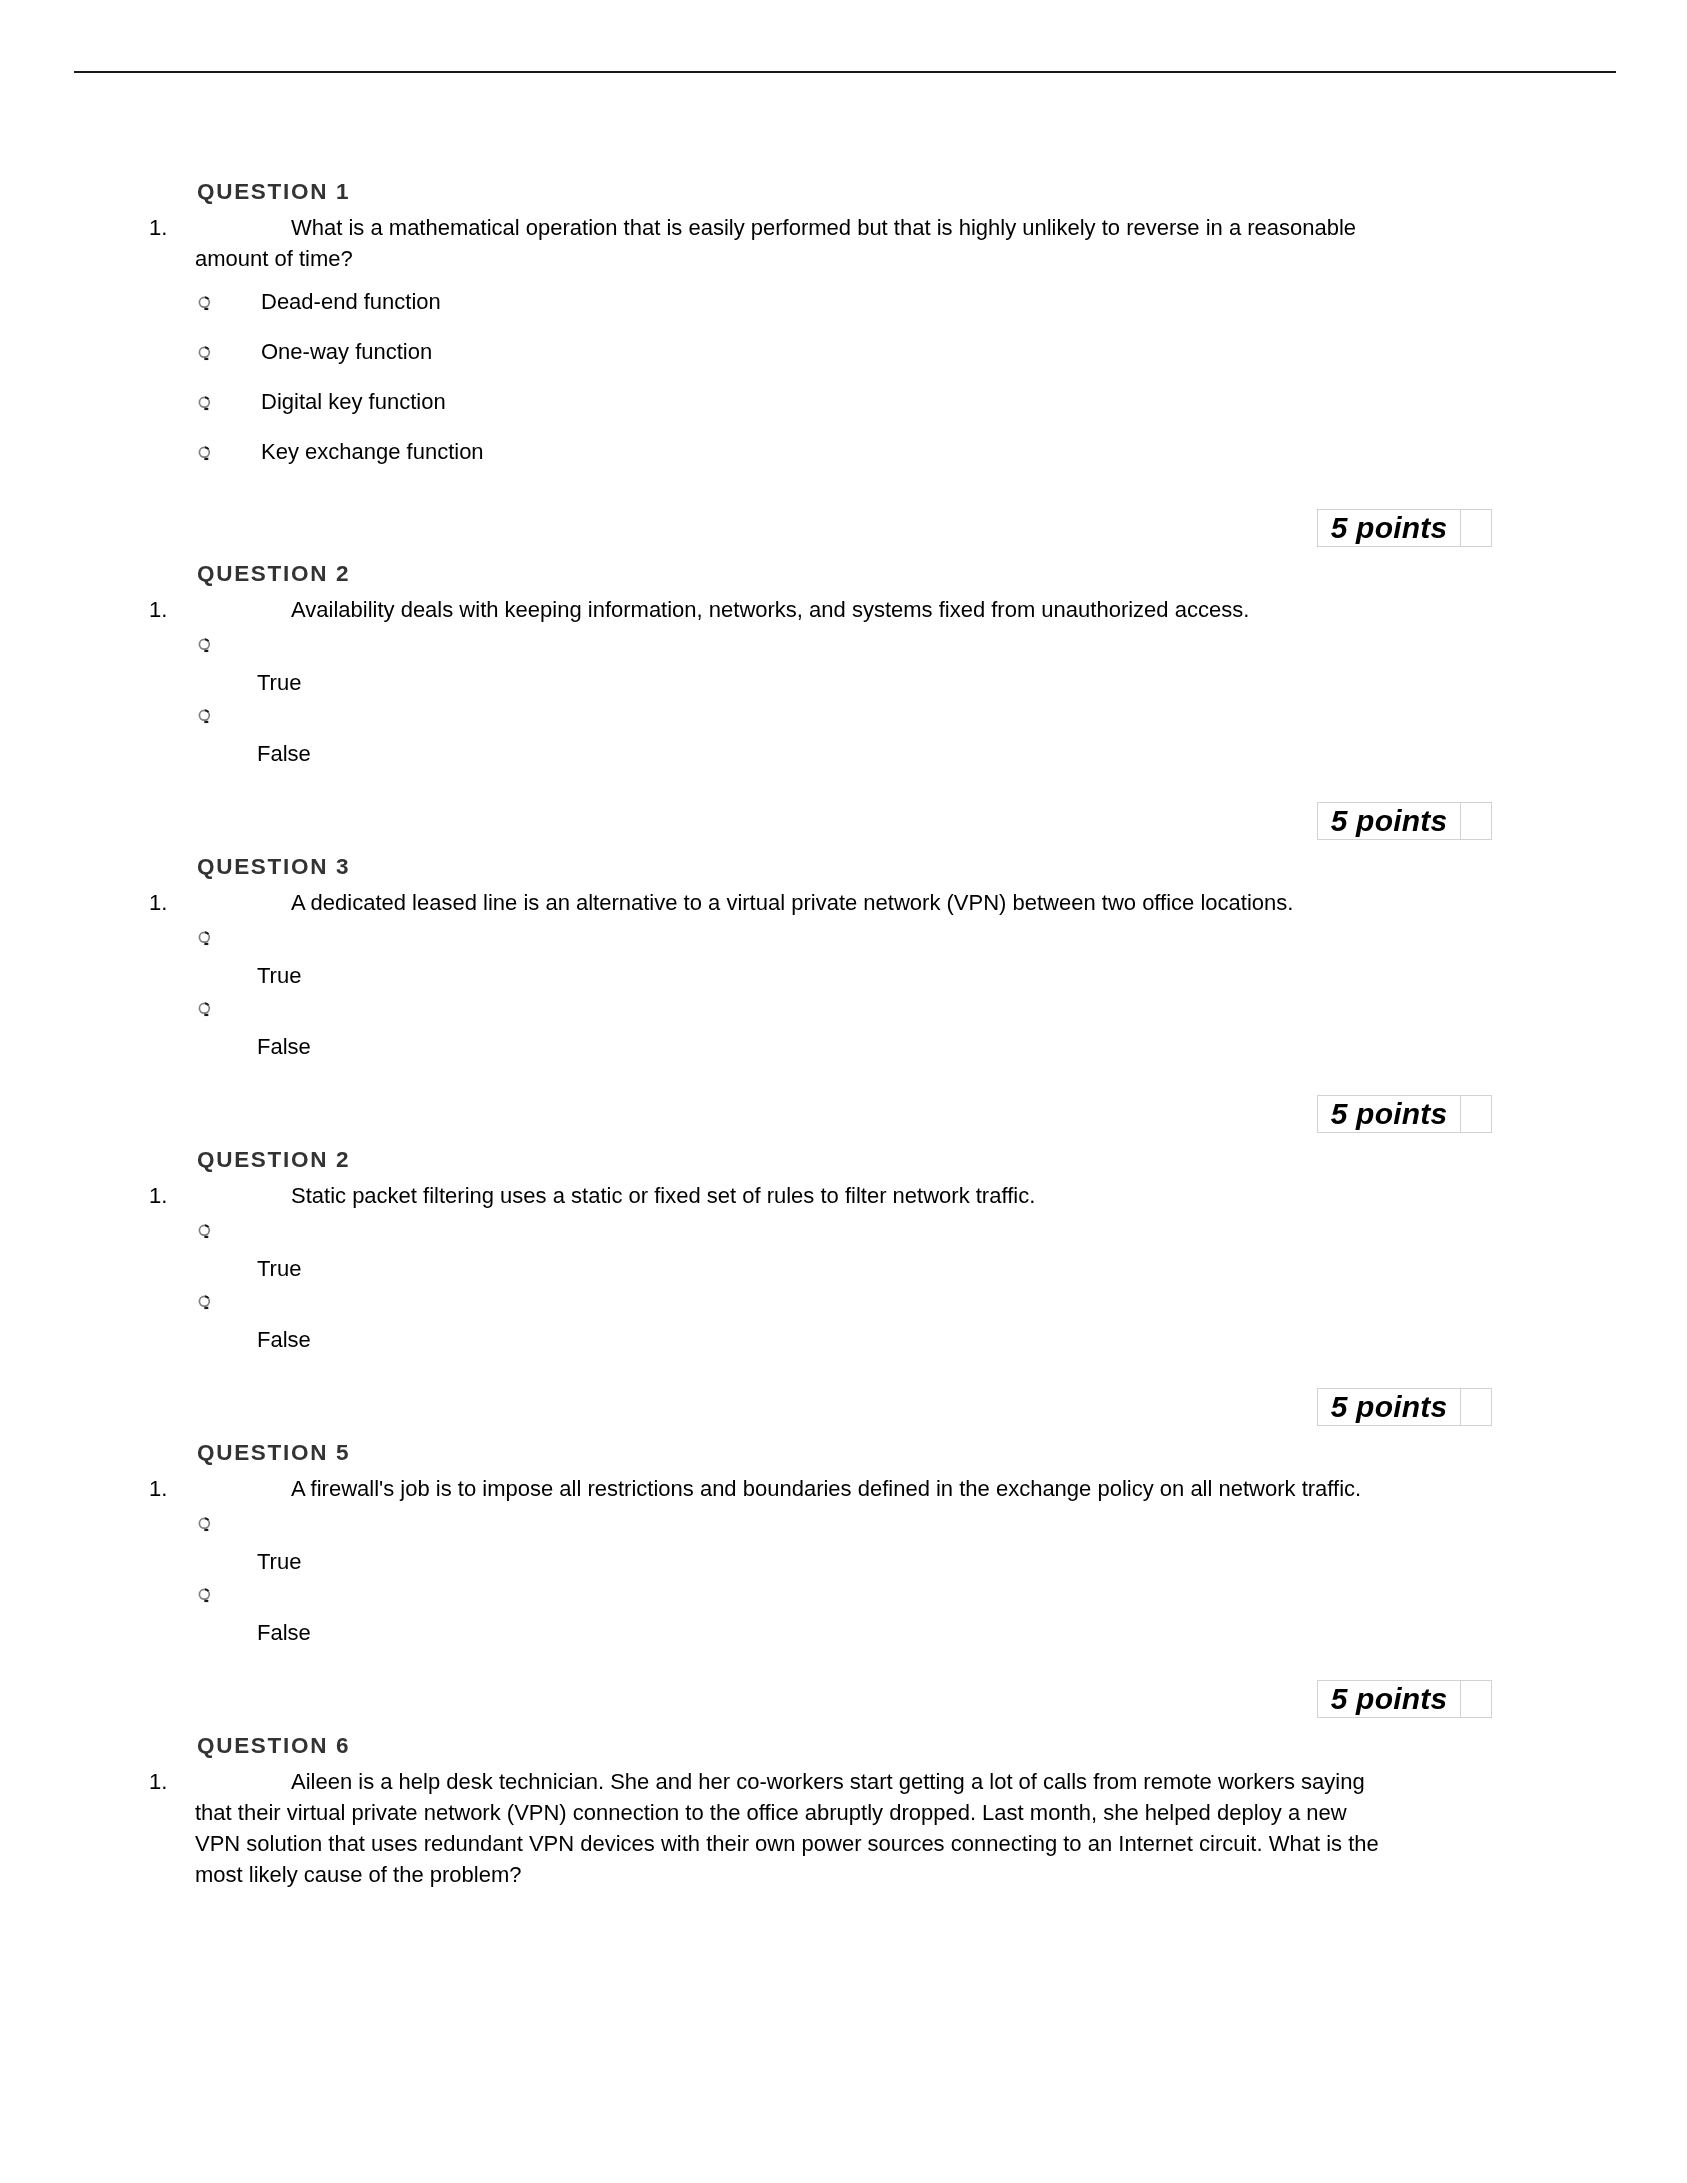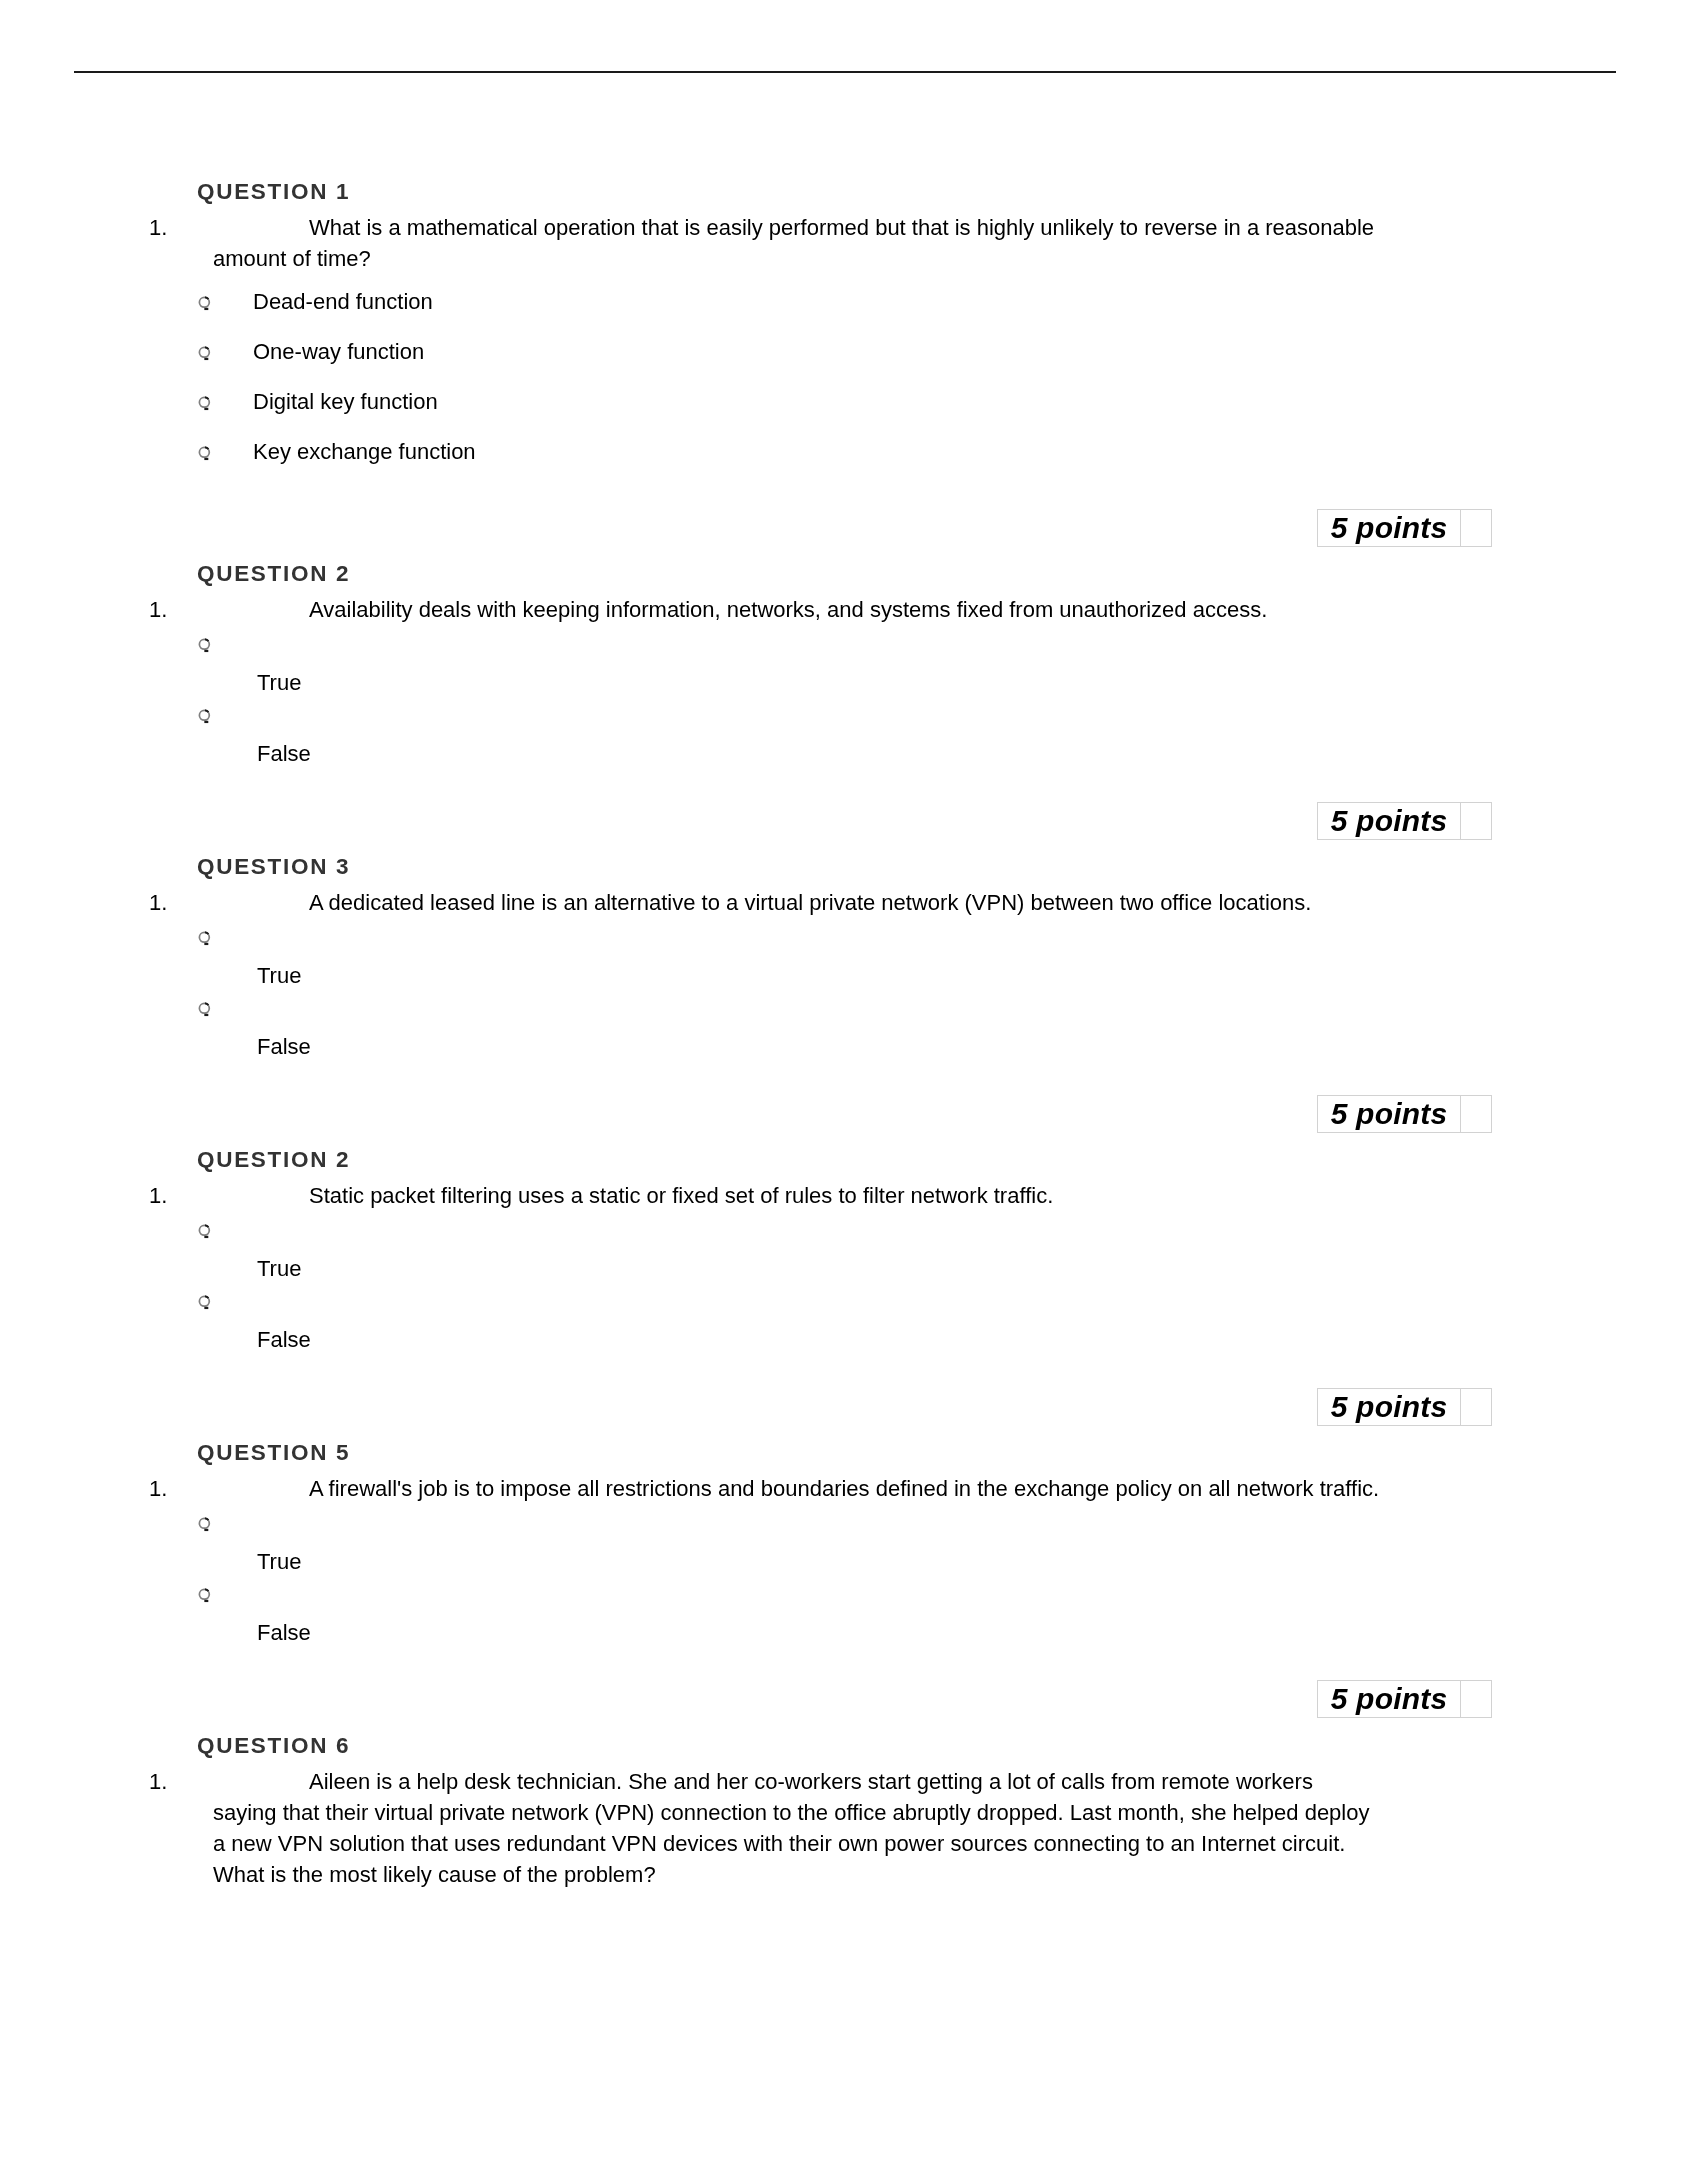--- a/index.html
+++ b/index.html
@@ -69,38 +69,38 @@
   }
   .q-num {
     position: absolute;
     left: 0;
     top: 0;
     width: 46px;
     font-size: 22px;
     line-height: 1.42;
   }
   .q-text {
-    margin-left: 64px;
+    margin-left: 46px;
     text-indent: 96px;
   }
 
   
   .opt-inline {
     position: relative;
     margin-left: 197px;
     height: 50px;
   }
   .opt-inline .radio {
     position: absolute;
     left: 0;
     top: 9.3px;
   }
   .opt-inline .opt-label {
     position: absolute;
-    left: 56px;
+    left: 64px;
     top: 0;
     font-size: 22px;
     line-height: 1.42;
     white-space: nowrap;
   }
 
   
   .opt-stack {
     position: relative;
     margin-left: 197px;

